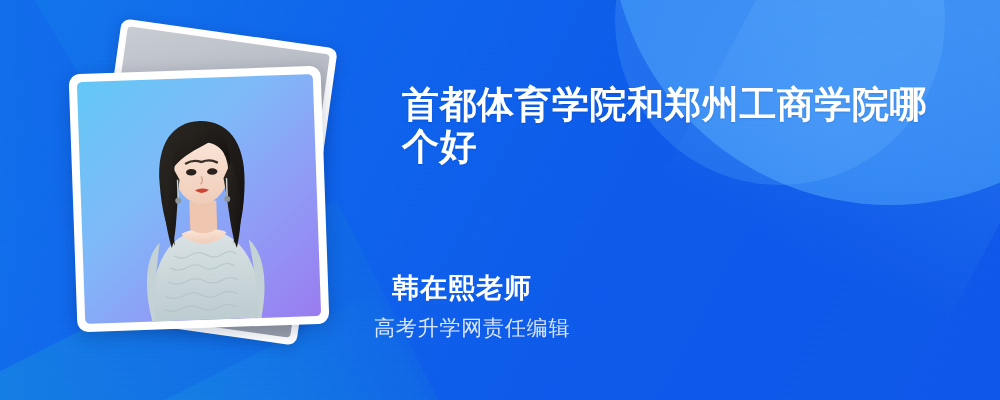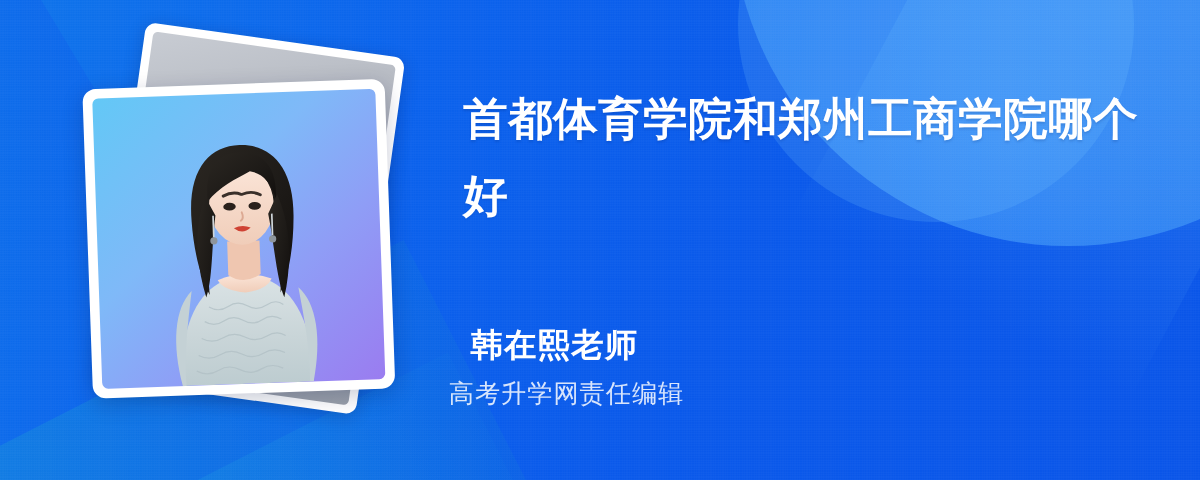--- a/index.html
+++ b/index.html
@@ -151,31 +151,30 @@
   .text-block {
     position: absolute;
     left: 386px;
     top: 68px;
     width: 570px;
   }
   .title {
     color: #ffffff;
     font-size: 37px;
     font-weight: bold;
-    line-height: 64px;
+    line-height: 42px;
     letter-spacing: 0.5px;
-    margin: 0;
+    margin: 16px;
     text-shadow: 0 1px 2px rgba(0,30,90,0.15);
   }
   .byline {
     position: absolute;
     left: 392px;
     top: 270px;
     width: 520px;
-    font-family: Liberation Serif, serif;
   }
   .author {
     color: #ffffff;
     font-size: 27px;
     font-weight: bold;
     letter-spacing: 1px;
     margin: 0;
     line-height: 36px;
   }
   .author-role {

